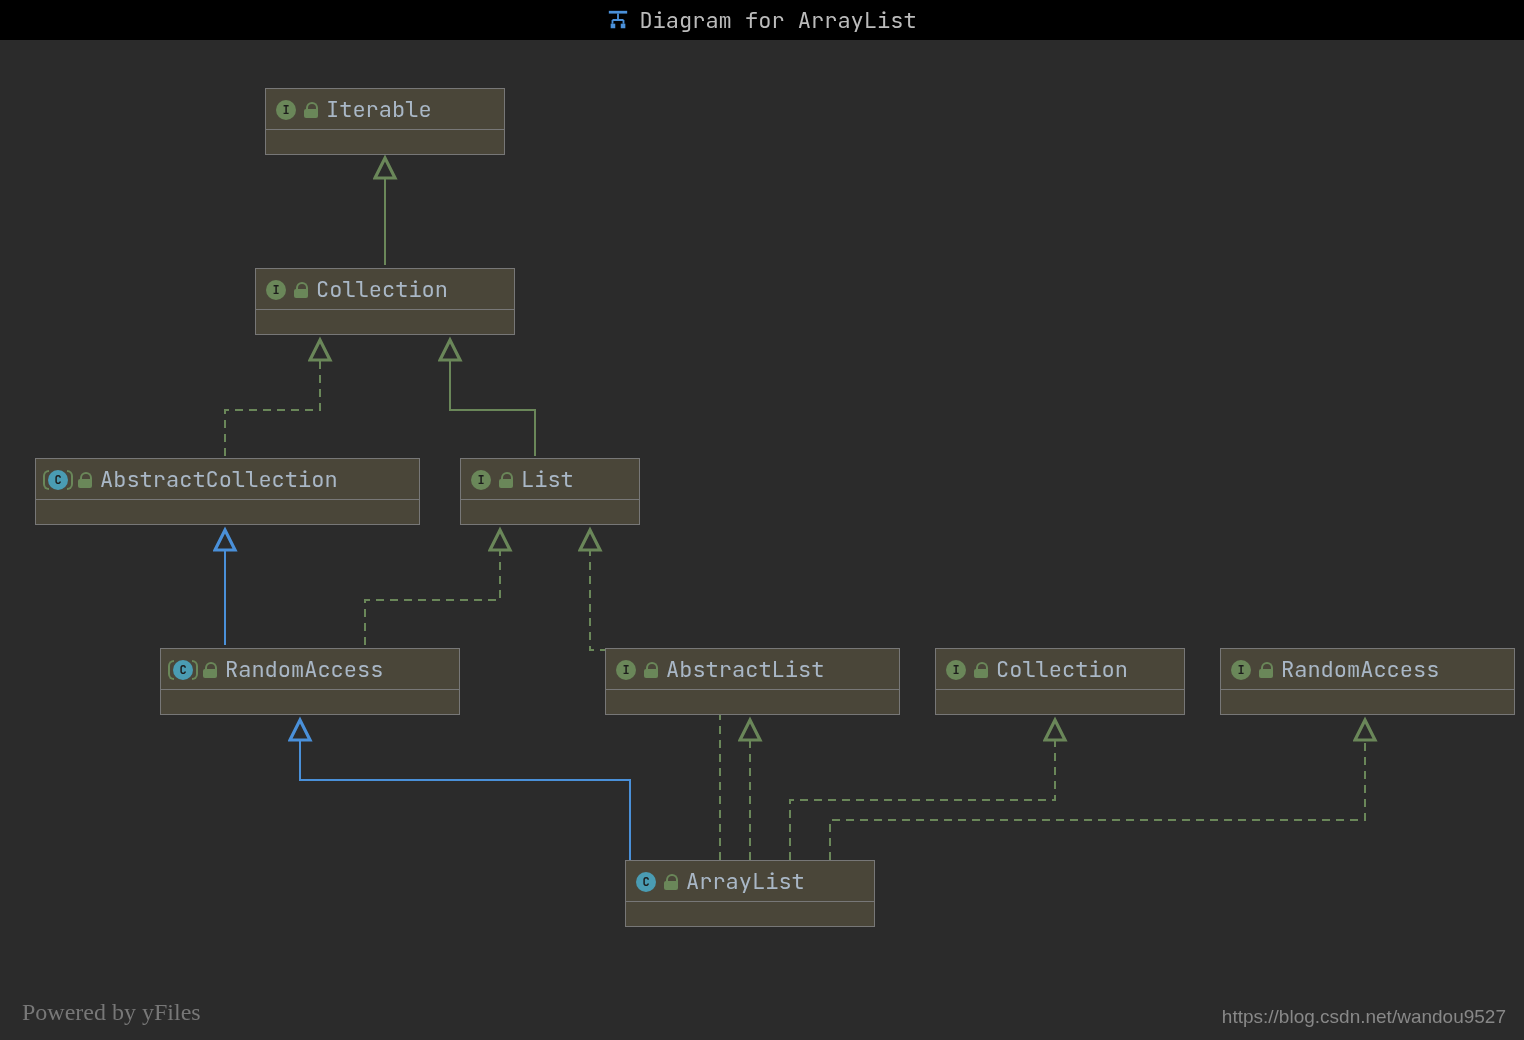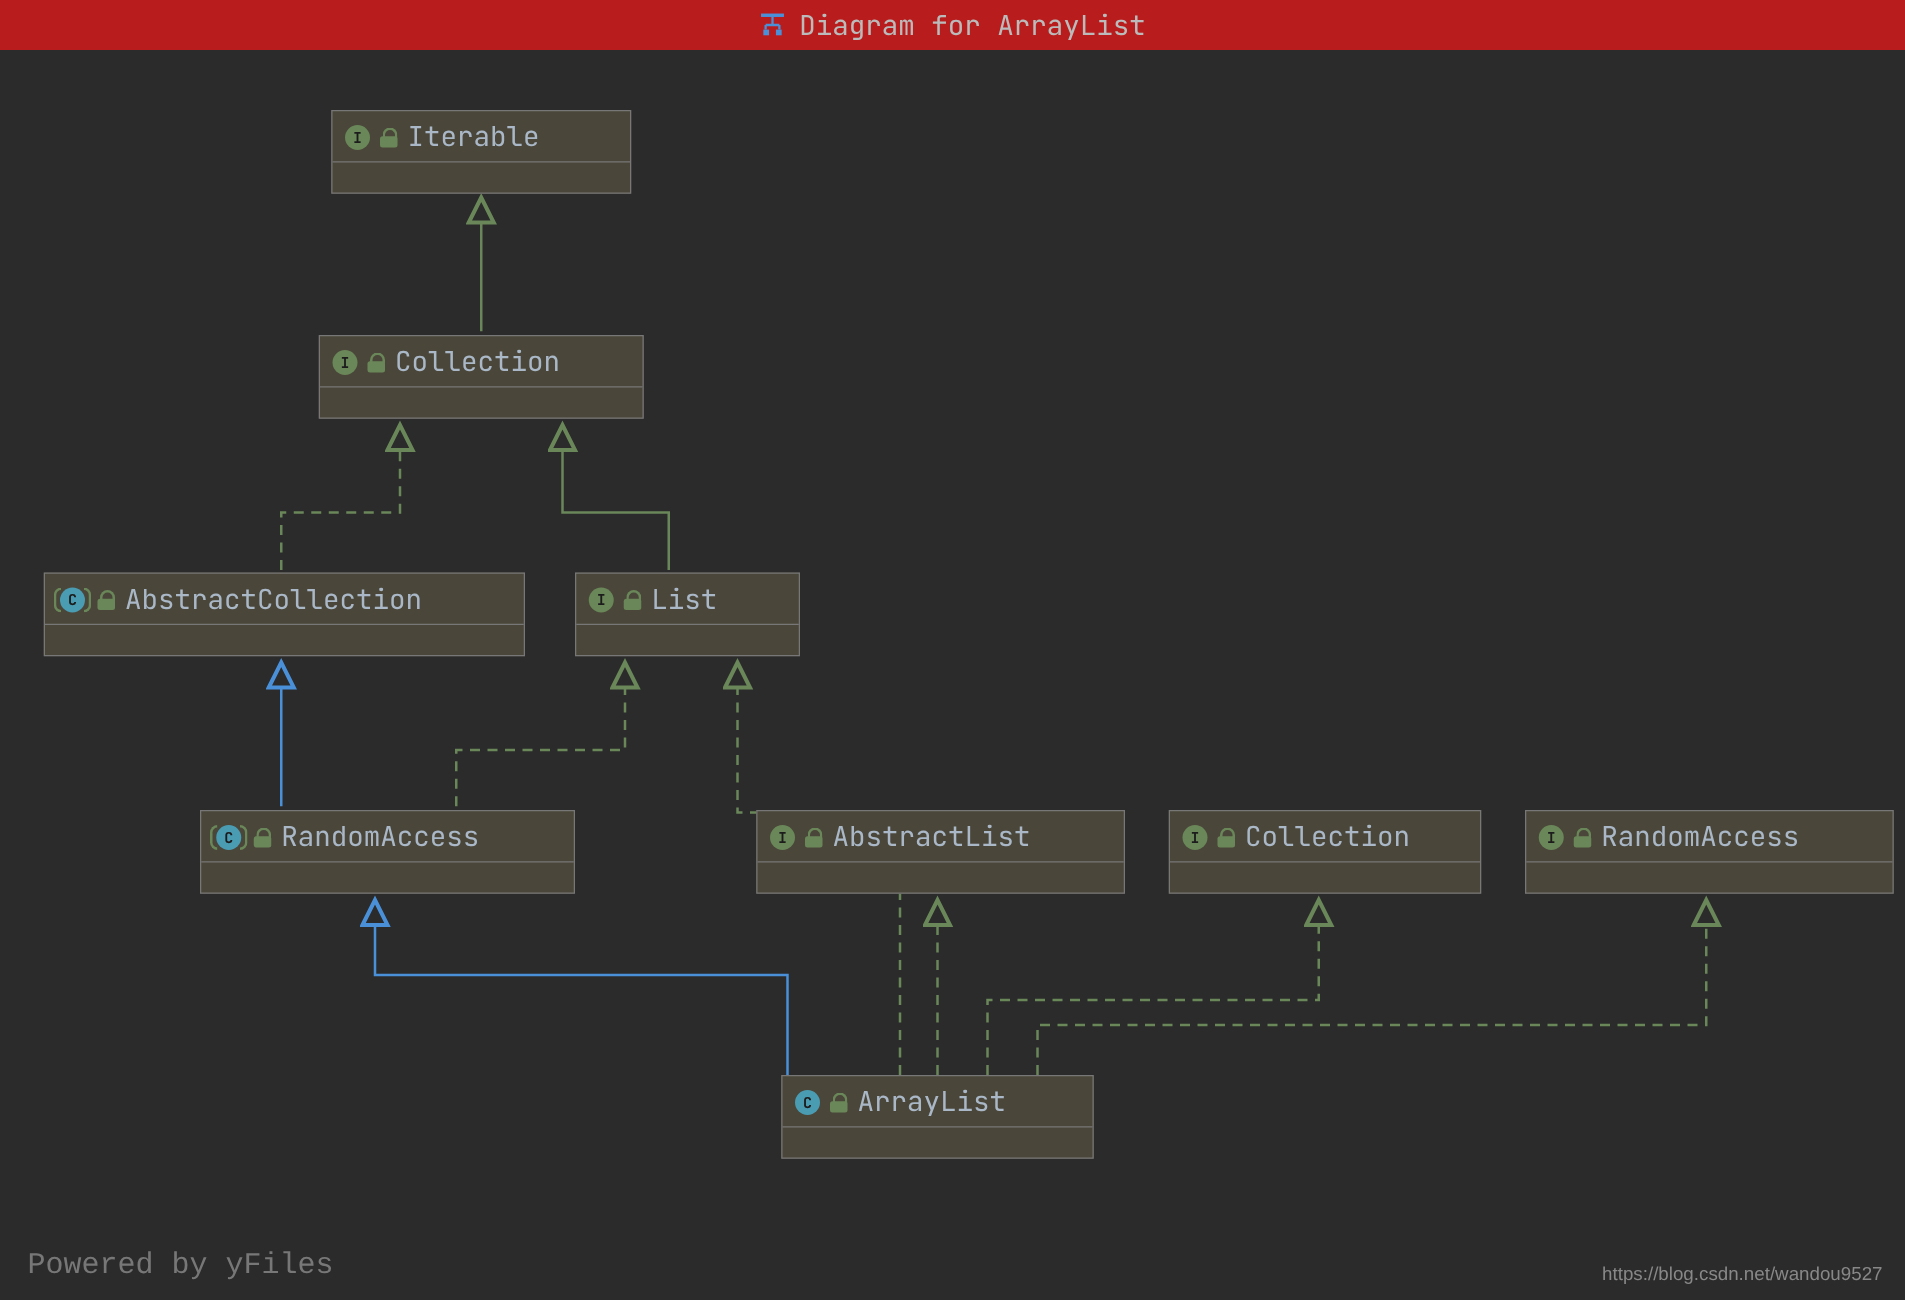--- a/index.html
+++ b/index.html
@@ -10,21 +10,21 @@
     background: #2b2b2b;
     font-family: "JetBrains Mono", "Menlo", "Consolas", monospace;
     color: #a9b7c6;
     overflow: hidden;
     position: relative;
   }
   .titlebar {
     position: absolute;
     top: 0; left: 0; right: 0;
     height: 40px;
-    background: #b91c1c;
+    background: #000000;
     display: flex;
     align-items: center;
     justify-content: center;
     font-size: 22px;
     color: #bbbbbb;
     gap: 10px;
   }
   .titlebar svg { width: 22px; height: 22px; }
   .canvas {
     position: absolute;
@@ -91,26 +91,26 @@
   svg.edges {
     position: absolute; inset: 0;
     width: 100%; height: 100%;
     pointer-events: none;
   }
   .footer-left {
     position: absolute;
     left: 22px; bottom: 14px;
     font-size: 24px;
     color: #777;
-    font-family: Liberation Mono, monospace;
+    font-family: Liberation Serif, serif;
   }
   .footer-right {
     position: absolute;
     right: 18px; bottom: 12px;
-    font-size: 15px;
+    font-size: 19px;
     color: #888;
     font-family: Arial, sans-serif;
     margin-top: 40px;
   }
 </style>
 </head>
 <body>
 
 <div class="titlebar">
   <svg viewBox="0 0 24 24">

